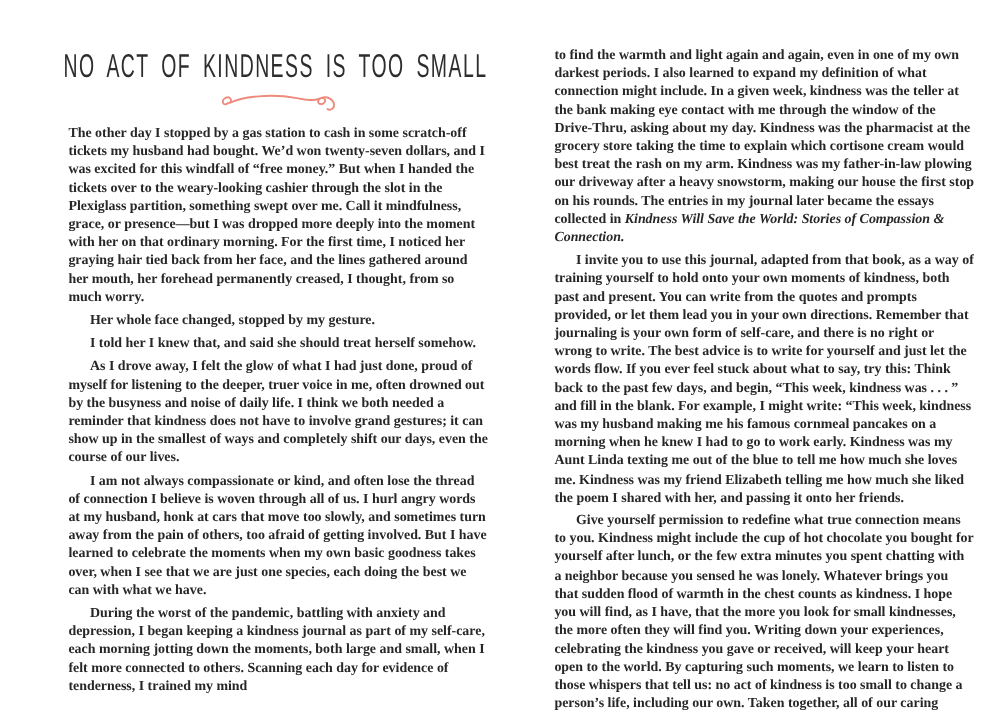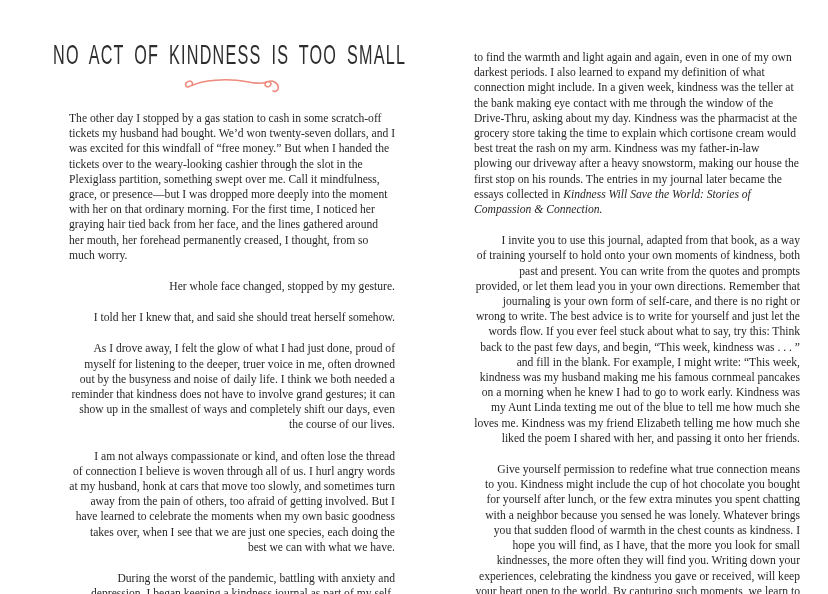--- a/index.html
+++ b/index.html
@@ -33,22 +33,22 @@
     width: 100%;
     text-align: center;
     margin: 6px 0 8px 0;
     height: 20px;
   }
   .body-text {
     font-size: 11.6px;
     line-height: 15.2px;
     text-align: left;
   }
-  .body-text p { margin: 16px; }
-  .body-text p.indent { text-indent: 1.55em; text-align: right; }
+  .body-text p { margin: 4px; font-weight: bold; }
+  .body-text p.indent { text-indent: 1.55em; }
   .body-text em { font-style: italic; }
 </style>
 </head>
 <body>
 
 <div class="spread">
 
   <div class="page left">
     <h1 class="chapter-title">NO ACT OF KINDNESS IS TOO SMALL</h1>
     <div class="flourish-wrap">

